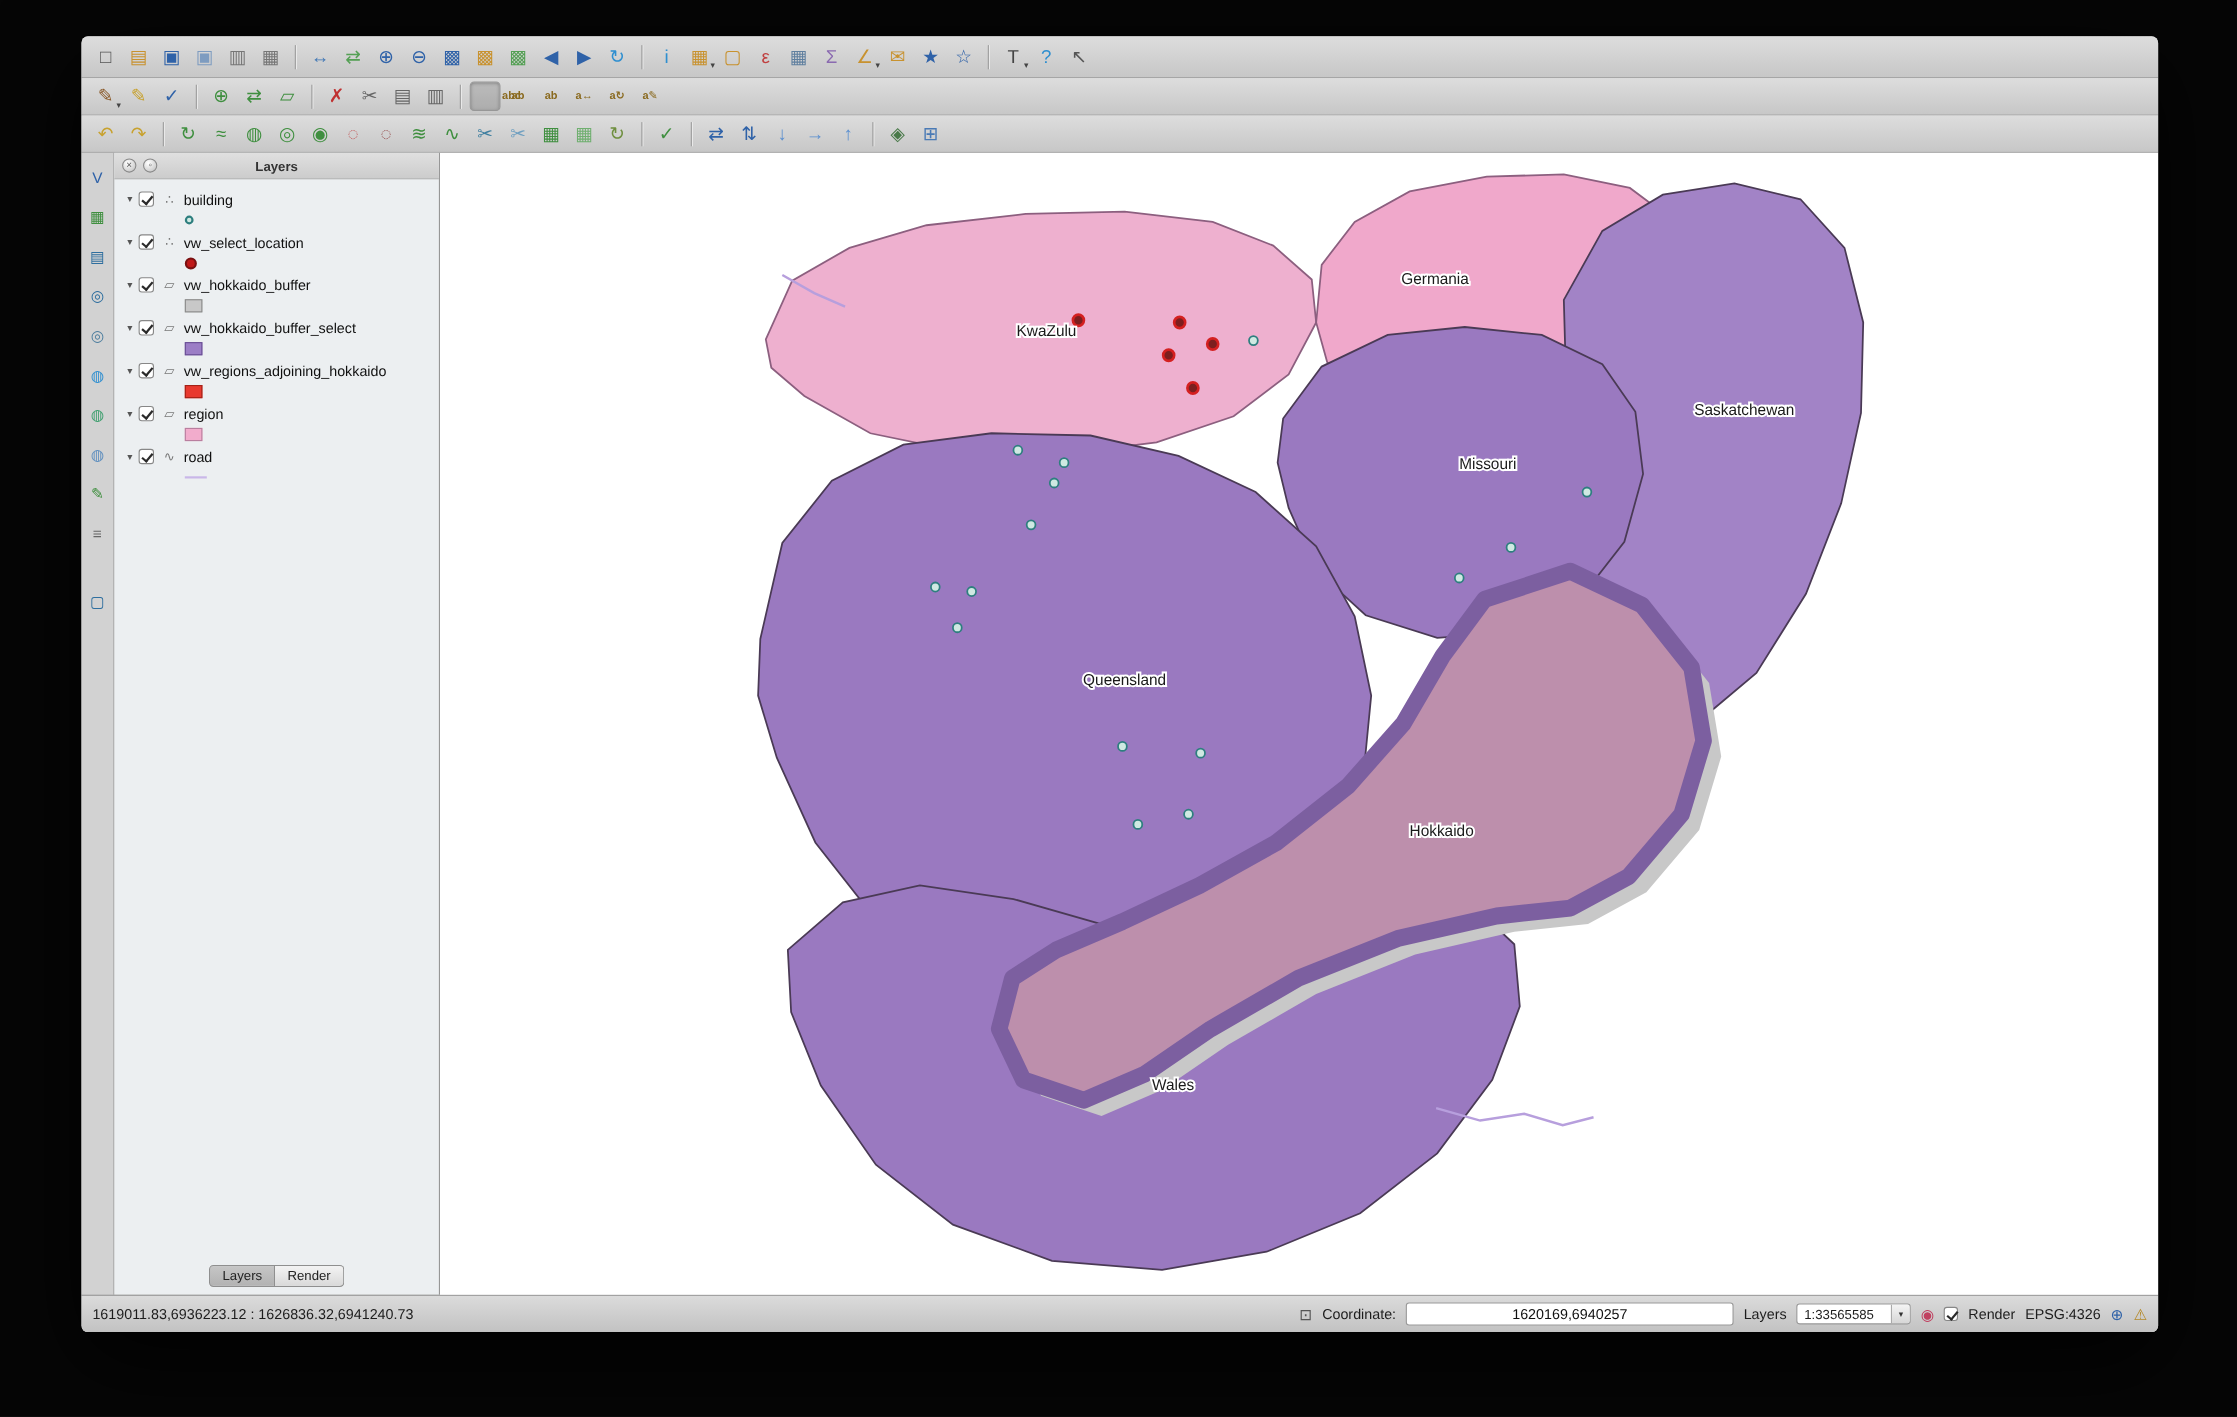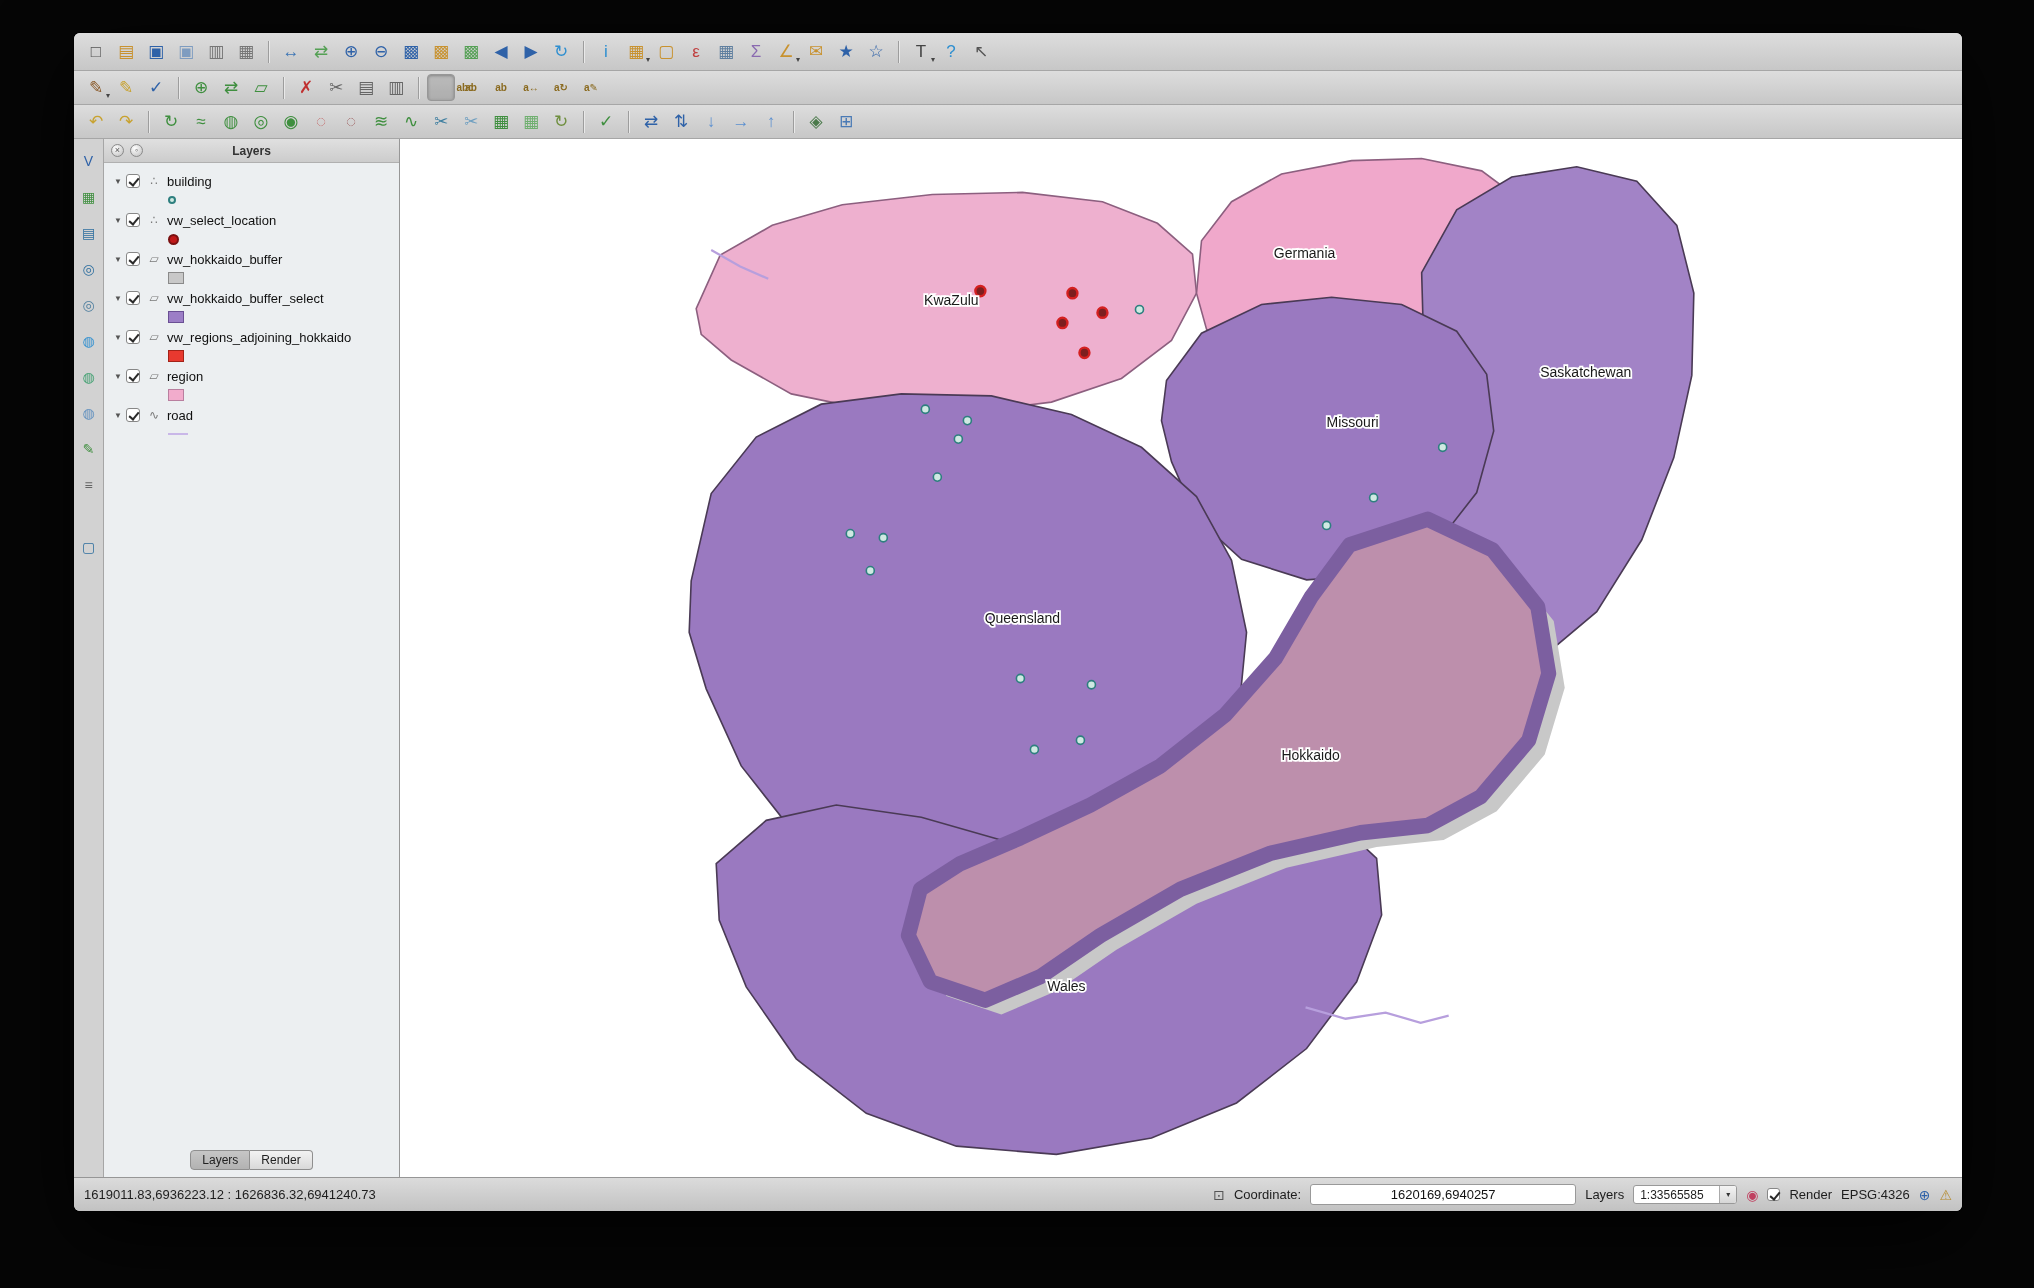--- a/index.html
+++ b/index.html
@@ -61,21 +61,21 @@
   .ptab:first-child{border-radius:4px 0 0 4px}
   .ptab:last-child{border-radius:0 4px 4px 0;border-left:none}
   .map{flex:1;background:#fff;position:relative;min-width:0}
   .map svg{position:absolute;inset:0;width:100%;height:100%}
   .maplabel{font-size:14px;fill:#1a1a1a;text-anchor:middle;paint-order:stroke;stroke:#fff;
     stroke-width:3.5px;font-family:"Liberation Sans","DejaVu Sans",sans-serif}
   .statusbar{height:34px;background:linear-gradient(#dbdbdb,#c2c2c2);border-top:1px solid #969696;
     display:flex;align-items:center;padding:0 10px;gap:9px;font-size:13px;color:#1d1d1d;flex:none}
   .spacer{flex:1}
   .sicon{font-size:14px;line-height:1}
-  .coordinput{width:266px;height:21px;border:1px solid #999;border-radius:3px;background:#fff;
+  .coordinput{width:298px;height:21px;border:1px solid #999;border-radius:3px;background:#fff;
     font-size:13px;text-align:center;color:#111;font-family:inherit}
   .scalebox{width:104px;height:19px;border:1px solid #999;border-radius:3px;background:#fff;
     display:flex;align-items:center;overflow:hidden}
   .scalebox .val{flex:1;padding-left:6px;font-size:12px;white-space:nowrap}
   .scalebox .arrow{width:17px;align-self:stretch;border-left:1px solid #aaa;font-size:8px;color:#333;
     display:flex;align-items:center;justify-content:center;background:linear-gradient(#f4f4f4,#d6d6d6)}
   .statusbar .checkbox{width:13px;height:13px}
 </style>
 </head>
 <body>

